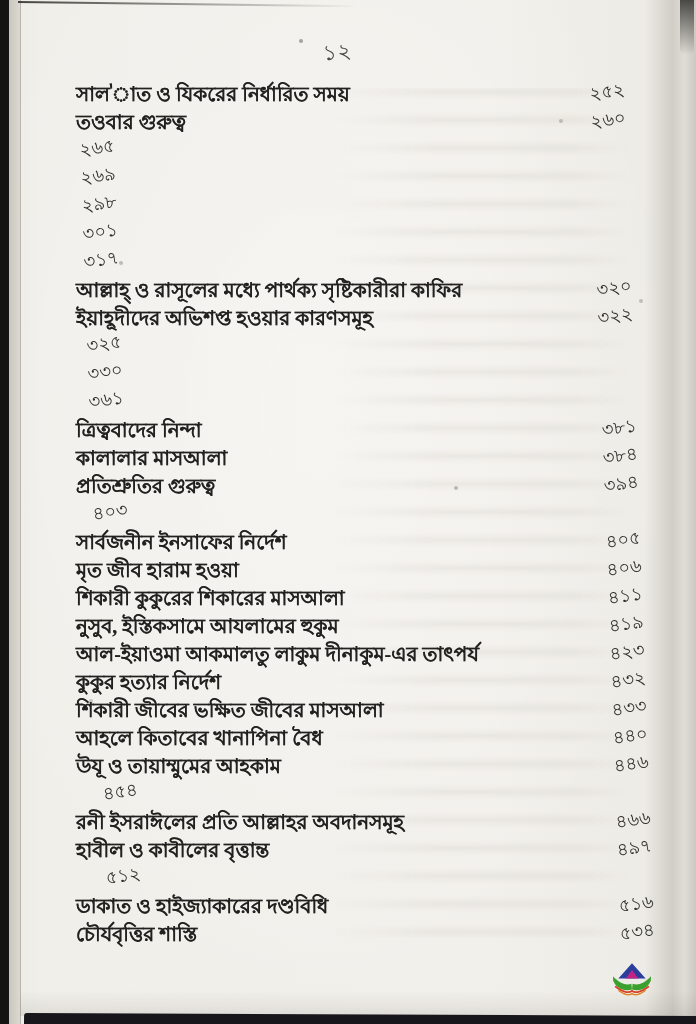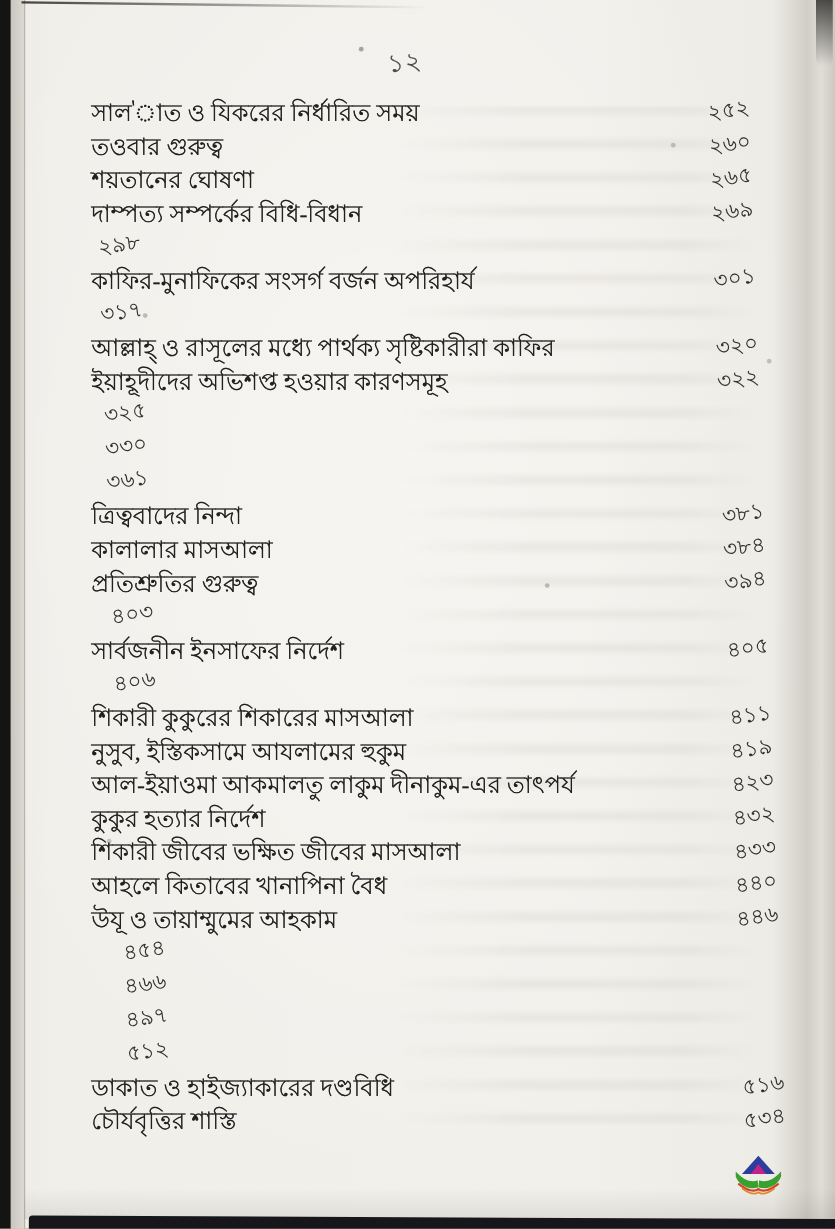--- a/index.html
+++ b/index.html
@@ -38,21 +38,21 @@
   .specks{position:absolute;left:0;top:0;width:2px;height:2px;background:transparent;border-radius:50%;
     box-shadow:300px 40px 0 1px rgba(90,85,75,.5),120px 262px 0 1px rgba(90,85,75,.35),
                560px 120px 0 1px rgba(90,85,75,.3),455px 487px 0 1px rgba(90,85,75,.35),
                640px 300px 0 1px rgba(90,85,75,.3),90px 700px 0 1px rgba(90,85,75,.3);}
   
   .page-head{position:absolute;top:36px;left:0;width:676px;text-align:center;}
   .page-head span{display:inline-block;font-size:21px;color:#4b4a47;transform:rotate(-6deg);letter-spacing:1px;}
   
   .toc{position:absolute;top:81px;left:76px;right:56px;}
   .toc-row{height:28px;display:flex;justify-content:space-between;align-items:center;white-space:nowrap;}
-  .toc-title{font-size:20px;color:#222120;text-shadow:0 0 .4px rgba(30,30,30,.55);}
+  .toc-title{font-size:20px;color:#222120;text-shadow:0 0 .4px rgba(30,30,30,.55);font-weight:bold;}
   .toc-page{font-size:18px;color:#33322f;min-width:52px;text-align:right;}
   
   .logo{position:absolute;left:611px;top:961px;width:42px;height:40px;}
 </style>
 </head>
 <body>
 
 <div class="scan">
 
   <div class="ghost"></div>
@@ -67,35 +67,32 @@
       <span class="toc-title">সাল'াত ও যিকরের নির্ধারিত সময়</span>
       <span class="toc-page" style="transform: translateX(-15px) translateY(-1px) rotate(-8deg);">২৫২</span>
     </div>
 
     <div class="toc-row">
       <span class="toc-title">তওবার গুরুত্ব</span>
       <span class="toc-page" style="transform: translateX(-14px) translateY(-1px) rotate(-8deg);">২৬০</span>
     </div>
 
     <div class="toc-row">
-      <span class="toc-title">শয়তানের ঘোষণা</span>
       <span class="toc-page" style="transform: translateX(-13px) translateY(-1px) rotate(-8deg);">২৬৫</span>
     </div>
 
     <div class="toc-row">
-      <span class="toc-title">দাম্পত্য সম্পর্কের বিধি-বিধান</span>
       <span class="toc-page" style="transform: translateX(-12px) translateY(-1px) rotate(-8deg);">২৬৯</span>
     </div>
 
     <div class="toc-row">
       <span class="toc-page" style="transform: translateX(-11px) translateY(-1px) rotate(-8deg);">২৯৮</span>
     </div>
 
     <div class="toc-row">
-      <span class="toc-title">কাফির-মুনাফিকের সংসর্গ বর্জন অপরিহার্য</span>
       <span class="toc-page" style="transform: translateX(-10px) translateY(-1px) rotate(-8deg);">৩০১</span>
     </div>
 
     <div class="toc-row">
       <span class="toc-page" style="transform: translateX(-9px) translateY(-1px) rotate(-8deg);">৩১৭</span>
     </div>
 
     <div class="toc-row">
       <span class="toc-title">আল্লাহ্ ও রাসূলের মধ্যে পার্থক্য সৃষ্টিকারীরা কাফির</span>
       <span class="toc-page" style="transform: translateX(-8px) translateY(-1px) rotate(-8deg);">৩২০</span>
@@ -136,20 +133,21 @@
     <div class="toc-row">
       <span class="toc-page" style="transform: translateX(0px) translateY(-1px) rotate(-8deg);">৪০৩</span>
     </div>
 
     <div class="toc-row">
       <span class="toc-title">সার্বজনীন ইনসাফের নির্দেশ</span>
       <span class="toc-page" style="transform: translateX(1px) translateY(-1px) rotate(-8deg);">৪০৫</span>
     </div>
 
     <div class="toc-row">
+      <span class="toc-title">মৃত জীব হারাম হওয়া</span>
       <span class="toc-page" style="transform: translateX(2px) translateY(-1px) rotate(-8deg);">৪০৬</span>
     </div>
 
     <div class="toc-row">
       <span class="toc-title">শিকারী কুকুরের শিকারের মাসআলা</span>
       <span class="toc-page" style="transform: translateX(3px) translateY(-1px) rotate(-8deg);">৪১১</span>
     </div>
 
     <div class="toc-row">
       <span class="toc-title">নুসুব, ইস্তিকসামে আযলামের হুকুম</span>
@@ -179,24 +177,26 @@
     <div class="toc-row">
       <span class="toc-title">উযূ ও তায়াম্মুমের আহকাম</span>
       <span class="toc-page" style="transform: translateX(9px) translateY(-1px) rotate(-8deg);">৪৪৬</span>
     </div>
 
     <div class="toc-row">
       <span class="toc-page" style="transform: translateX(10px) translateY(-1px) rotate(-8deg);">৪৫৪</span>
     </div>
 
     <div class="toc-row">
+      <span class="toc-title">রনী ইসরাঈলের প্রতি আল্লাহর অবদানসমূহ</span>
       <span class="toc-page" style="transform: translateX(11px) translateY(-1px) rotate(-8deg);">৪৬৬</span>
     </div>
 
     <div class="toc-row">
+      <span class="toc-title">হাবীল ও কাবীলের বৃত্তান্ত</span>
       <span class="toc-page" style="transform: translateX(12px) translateY(-1px) rotate(-8deg);">৪৯৭</span>
     </div>
 
     <div class="toc-row">
       <span class="toc-page" style="transform: translateX(13px) translateY(-1px) rotate(-8deg);">৫১২</span>
     </div>
 
     <div class="toc-row">
       <span class="toc-title">ডাকাত ও হাইজ্যাকারের দণ্ডবিধি</span>
       <span class="toc-page" style="transform: translateX(14px) translateY(-1px) rotate(-8deg);">৫১৬</span>

